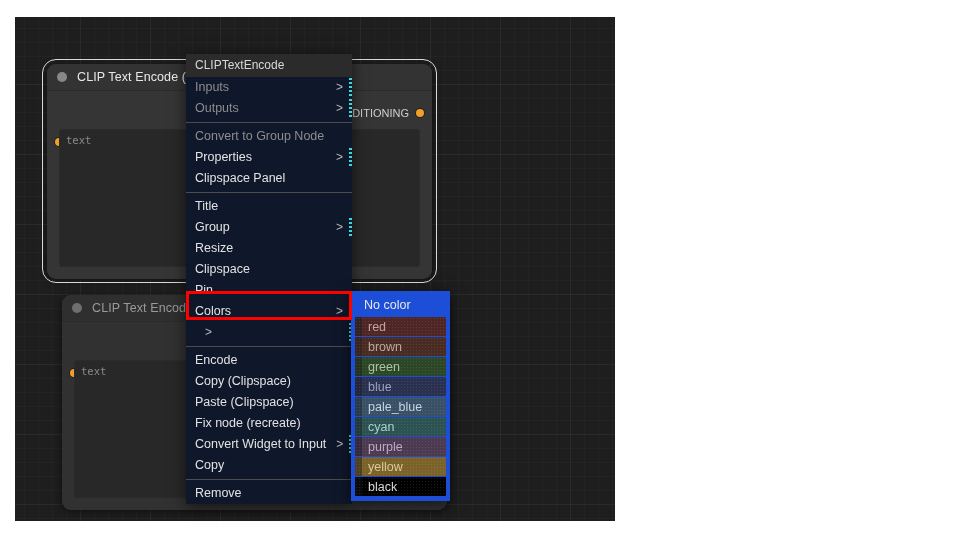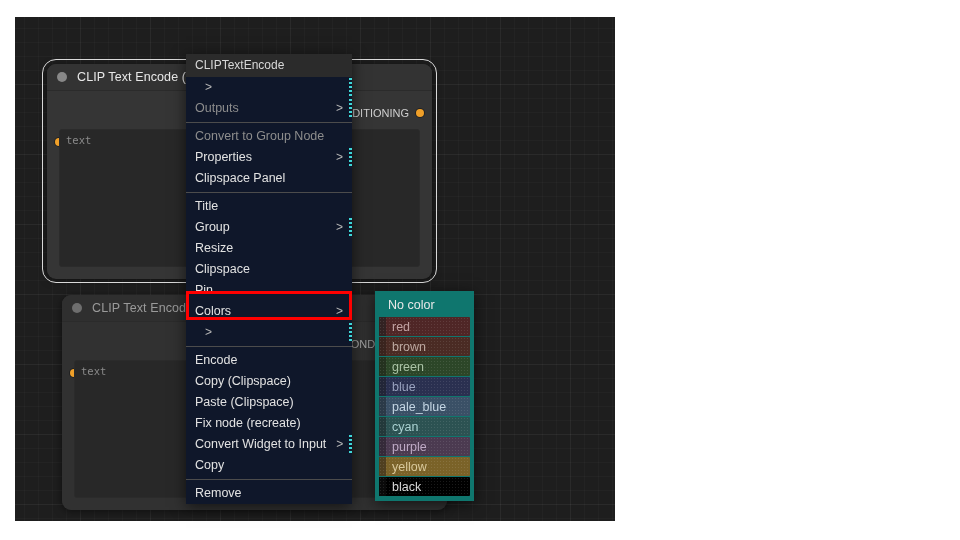--- a/index.html
+++ b/index.html
@@ -181,26 +181,25 @@
     position: absolute;
     border: 3px solid #ff0000;
     box-sizing: border-box;
     z-index: 90;
     pointer-events: none;
   }
 
   
   .color-menu {
     position: absolute;
-    background: #0f766e;
+    background: #1d4ed8;
     box-shadow: 0 3px 14px rgba(0,0,0,0.6);
     padding: 3px 0 4px 0;
     z-index: 60;
     user-select: none;
-    margin-left: 24px;
   }
   .color-item {
     position: relative;
     height: 19px;
     margin: 1px 4px;
     display: flex;
     align-items: center;
     font-size: 12.5px;
     border-radius: 1px;
   }
@@ -272,20 +271,21 @@
         <div class="textarea-widget" style="left:12px; top:38px; right:12px; bottom:12px;">text</div>
       </div>
     </div>
 
   </div>
 
   <div class="ctx-menu" style="left:186px; top:54px; width:166px;">
     <div class="ctx-header">CLIPTextEncode</div>
     <div id="ctx-items">
         <div class="ctx-item disabled">
+          <span class="label">Inputs</span>
           <span class="arrow">&gt;</span>
           <span class="submark"></span>
         </div>
         <div class="ctx-item disabled">
           <span class="label">Outputs</span>
           <span class="arrow">&gt;</span>
           <span class="submark"></span>
         </div>
         <div class="ctx-sep"></div>
         <div class="ctx-item disabled">

